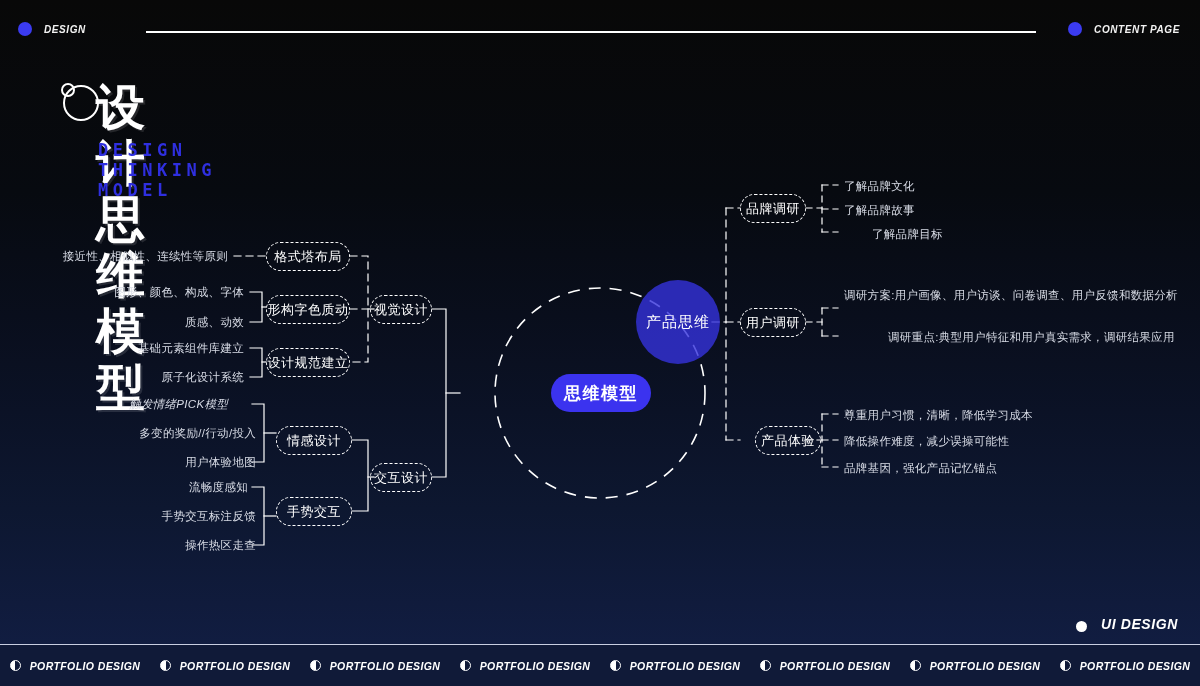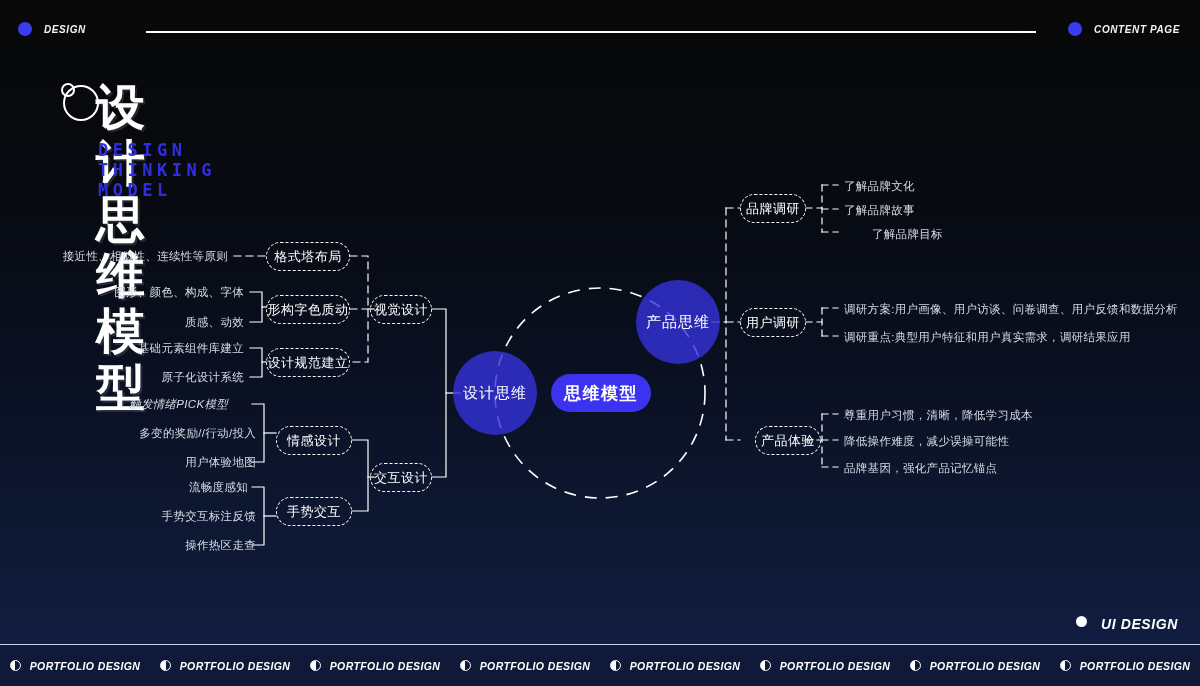--- a/index.html
+++ b/index.html
@@ -91,21 +91,21 @@
     position:absolute;
     background:#3b33ef;
     border-radius:999px;
     display:flex; align-items:center; justify-content:center;
     color:#ffffff; font-size:17px; font-weight:bold; letter-spacing:1.5px;
   }
 
   
   .br-label {
     position:absolute; right:22px; bottom:54px;
-    display:flex; align-items:flex-start; gap:14px;
+    display:flex; align-items:flex-end; gap:14px;
     font-size:14px; font-weight:bold; font-style:italic;
     letter-spacing:0.6px; color:#ffffff;
   }
 
   
   .footer {
     position:absolute; left:0; bottom:0; width:1200px; height:42px;
     background:#101a38;
     border-top:1.5px solid #c9cfe2;
     display:flex; align-items:center;
@@ -223,34 +223,33 @@
 
     <div class="node" style="left:266px; top:242px; width:84px; height:29px;">格式塔布局</div>
     <div class="node" style="left:266px; top:295px; width:84px; height:29px;">形构字色质动</div>
     <div class="node" style="left:266px; top:348px; width:84px; height:29px;">设计规范建立</div>
     <div class="node" style="left:276px; top:426px; width:76px; height:29px;">情感设计</div>
     <div class="node" style="left:276px; top:497px; width:76px; height:29px;">手势交互</div>
 
     <div class="node" style="left:370px; top:295px; width:62px; height:29px;">视觉设计</div>
     <div class="node" style="left:370px; top:463px; width:62px; height:29px;">交互设计</div>
 
-    <div class="circ" style="left:453px; top:351px; width:84px; height:84px;">设计思维</div>
     <div class="circ" style="left:636px; top:280px; width:84px; height:84px;">产品思维</div>
     <div class="pill-core" style="left:551px; top:374px; width:100px; height:38px;">思维模型</div>
 
     <div class="node" style="left:740px; top:194px; width:66px; height:29px;">品牌调研</div>
     <div class="node" style="left:740px; top:308px; width:66px; height:29px;">用户调研</div>
     <div class="node" style="left:740px; top:426px; width:66px; height:29px;margin-left:15px;">产品体验</div>
 
     <div class="leaf" style="left:844px; top:179px;">了解品牌文化</div>
     <div class="leaf" style="left:844px; top:203px;">了解品牌故事</div>
     <div class="leaf" style="left:872px; top:227px;">了解品牌目标</div>
 
-    <div class="leaf" style="left:844px; top:302px;">调研方案:用户画像、用户访谈、问卷调查、用户反馈和数据分析</div>
-    <div class="leaf" style="left:844px; top:330px;">调研重点:典型用户特征和用户真实需求，调研结果应用</div>
+    <div class="leaf" style="left:844px; top:288px;">调研方案:用户画像、用户访谈、问卷调查、用户反馈和数据分析</div>
+    <div class="leaf" style="left:888px; top:330px;">调研重点:典型用户特征和用户真实需求，调研结果应用</div>
 
     <div class="leaf" style="left:844px; top:408px;">尊重用户习惯，清晰，降低学习成本</div>
     <div class="leaf" style="left:844px; top:434px;">降低操作难度，减少误操可能性</div>
     <div class="leaf" style="left:844px; top:461px;">品牌基因，强化产品记忆锚点</div>
   </div>
 
   <div class="br-label">
     <span class="dot-white"></span>
     <span>UI DESIGN</span>
   </div>

